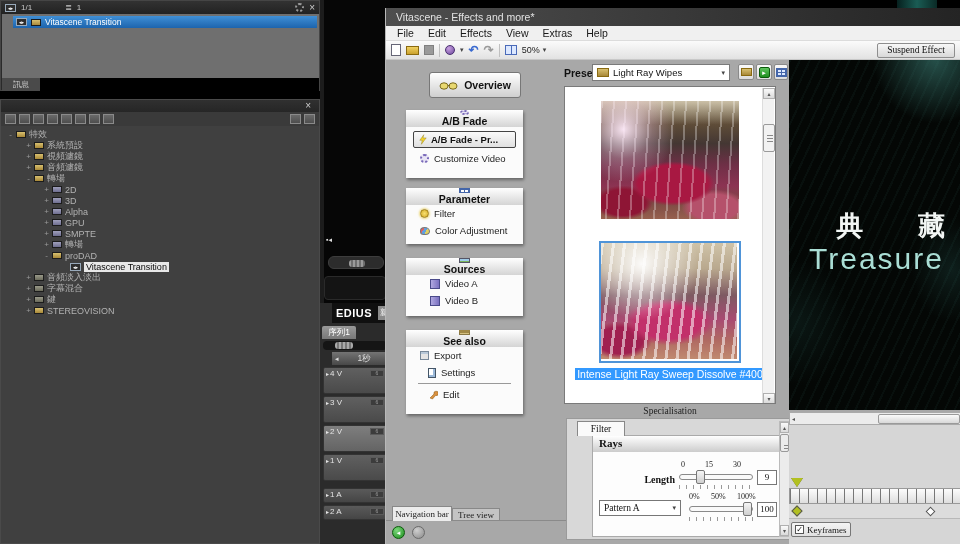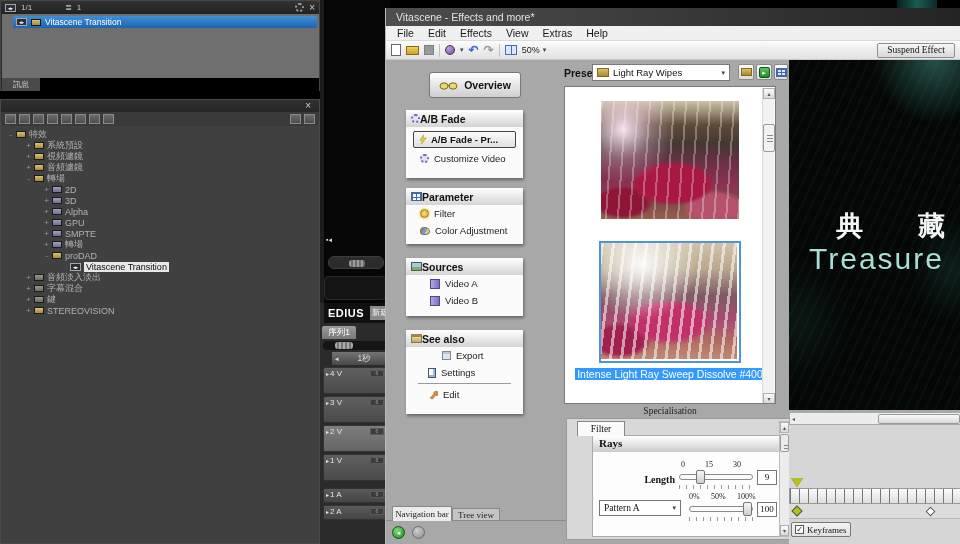--- a/index.html
+++ b/index.html
@@ -35,21 +35,21 @@
   .trow .tlabel{margin-left:3px;}
   .lvl0{padding-left:4px;}.lvl1{padding-left:22px;}.lvl2{padding-left:40px;}.lvl3{padding-left:58px;}
   .trow.sel .tlabel{background:#e8e8e8;color:#0a0a0a;padding:0 2px;}
 
   
   .monitor{left:320px;top:0;width:70px;height:303px;background:#060606;}
   .mon-slider{position:absolute;left:8px;top:256px;width:56px;height:13px;background:#2c2c2c;border:1px solid #3d3d3d;border-radius:6px;}
   .mon-thumb{position:absolute;left:20px;top:3px;width:16px;height:7px;background:repeating-linear-gradient(90deg,#9a9a9a 0 2px,#6e6e6e 2px 4px);border-radius:3px;}
   .mon-panel{position:absolute;left:4px;top:276px;width:62px;height:24px;background:#141414;border:1px solid #2a2a2a;border-radius:4px;}
   .timeline{left:320px;top:303px;width:70px;height:241px;background:#2b2b2b;}
-  .tl-logo{position:absolute;left:4px;top:0;width:70px;height:20px;background:#101010;color:#fff;font-weight:bold;font-size:11px;line-height:20px;padding-left:4px;letter-spacing:.5px;}
+  .tl-logo{position:absolute;left:12px;top:0;width:70px;height:20px;background:#101010;color:#fff;font-weight:bold;font-size:11px;line-height:20px;padding-left:4px;letter-spacing:.5px;}
   .tl-proj{position:absolute;right:0;top:3px;width:24px;height:14px;background:#8a8a8a;color:#fff;font-size:8px;font-weight:normal;line-height:14px;overflow:hidden;padding-left:2px;}
   .tl-seq{position:absolute;left:2px;top:23px;width:34px;height:13px;background:linear-gradient(#9a9a9a,#787878);color:#fff;font-size:8.5px;display:flex;align-items:center;justify-content:center;border-radius:2px 2px 0 0;}
   .tl-zoom{position:absolute;left:3px;top:38px;width:64px;height:9px;background:#151515;border-radius:4px;}
   .tl-zthumb{position:absolute;left:12px;top:1px;width:18px;height:7px;background:repeating-linear-gradient(90deg,#aaa 0 2px,#777 2px 4px);border-radius:3px;}
   .tl-scale{position:absolute;left:12px;top:49px;width:64px;height:13px;background:linear-gradient(#747474,#484848);color:#ddd;font-size:8.5px;display:flex;align-items:center;justify-content:space-between;padding:0 3px;}
   .vtrack{position:relative;width:64px;height:27px;background:linear-gradient(#606060,#4a4a4a);border:1px solid #333;border-radius:2px;margin-bottom:2px;font-size:8px;color:#e2e2e2;}
   .vtrack.lit{background:linear-gradient(#7e7e7e,#646464);}
   .atrack{position:relative;width:64px;height:15px;background:linear-gradient(#5a5a5a,#454545);border:1px solid #333;border-radius:2px;margin-bottom:2px;font-size:8px;color:#e2e2e2;}
   .trk-label{position:absolute;left:2px;top:1px;display:flex;gap:1px;align-items:center;}
   .trk-lock{position:absolute;right:2px;top:2px;width:14px;height:7px;background:#3c3c3c;border:1px solid #5a5a5a;color:#999;font-size:5px;line-height:5px;text-align:center;}
@@ -70,21 +70,21 @@
   .ic-redo{color:#9a9a9a;font-size:12px;font-weight:bold;line-height:12px;}
   .ic-cols{width:12px;height:10px;background:#dce8ff;border:1px solid #4a6ab8;position:relative;}
   .ic-cols:after{content:"";position:absolute;left:5px;top:0;width:1px;height:8px;background:#4a6ab8;}
   .zoombox{display:flex;align-items:center;gap:3px;font-size:9px;color:#222;}
   .suspend{position:absolute;right:6px;top:2px;width:78px;height:15px;border:1px solid #8e8e8e;border-radius:2px;background:linear-gradient(#f8f8f8,#d8d8d8);font-size:9.5px;text-align:center;line-height:13px;color:#111;}
   .ddarrow{font-size:7px;color:#444;}
 
   
   .ovbtn{position:absolute;left:43px;top:12px;width:92px;height:26px;border:1px solid #777;border-radius:3px;background:linear-gradient(#ffffff,#cfcfcf);display:flex;align-items:center;justify-content:center;gap:5px;font-weight:bold;font-size:10.5px;color:#111;}
   .card{position:absolute;left:20px;width:117px;background:#fbfbfb;box-shadow:1px 2px 3px rgba(0,0,0,.4);}
-  .card-h{height:17px;display:flex;align-items:center;padding:0 5px;font-weight:bold;font-size:10.5px;color:#111;background:linear-gradient(#ffffff,#d4d4d4);}
+  .card-h{height:17px;display:flex;align-items:center;padding:0 5px;font-weight:bold;font-size:10.5px;color:#111;background:linear-gradient(#ffffff,#d4d4d4);flex-direction:column;}
   .card-item{display:flex;align-items:center;gap:5px;font-size:9.5px;color:#222;padding:3px 2px 3px 14px;}
   .pbtn{margin:4px 7px 2px;height:17px;border:1px solid #444;border-radius:2px;background:linear-gradient(#fafafa,#e0e0e0);display:flex;align-items:center;gap:4px;padding:0 5px;font-weight:bold;font-size:9.5px;color:#111;}
   .ic-table{width:11px;height:9px;background:#fff;border:1px solid #4466aa;background-image:linear-gradient(#4466aa 1px,transparent 1px),linear-gradient(90deg,#4466aa 1px,transparent 1px);background-size:4px 4px;}
   .ic-sun{width:9px;height:9px;background:radial-gradient(#f8e070,#d0a820);border:1px solid #a08018;border-radius:50%;box-shadow:0 0 2px 1px rgba(232,200,60,.6);}
   .ic-pal{width:10px;height:8px;background:linear-gradient(120deg,#e06060 30%,#60a0e0 30% 60%,#e0d060 60%);border:1px solid #777;border-radius:50% 60% 50% 40%;}
   .ic-img{width:11px;height:9px;background:linear-gradient(#9ecbe8 0 55%,#7ab55a 55% 100%);border:1px solid #556;}
   .ic-film{width:10px;height:10px;background:linear-gradient(90deg,#b0a8e0,#7a70c0);border:1px solid #4a4a8a;}
   .ic-box{width:11px;height:9px;background:linear-gradient(#e8d8a0,#c0a860);border:1px solid #887744;border-top:3px solid #a08848;}
   .ic-exp{width:9px;height:9px;background:#e4e4e4;border:1px solid #778899;box-shadow:inset 0 2px #b8c8d8;}
   .ic-set{width:8px;height:10px;background:#fff;border:1px solid #456;box-shadow:inset -2px -2px #9ab8d8;}
@@ -451,21 +451,21 @@
             <span class="ic-film"></span>
             <span>Video B</span>
           </div>
       </div>
 
       <div class="card" style="top:270px;height:84px;">
         <div class="card-h">
             <span class="ic-box"></span>
             <span>See also</span>
           </div>
-        <div class="card-item" style="padding-left:36px;align-items:center;">
+        <div class="card-item" style="padding-left:14px;align-items:center;">
             <span class="ic-exp"></span>
             <span>Export</span>
           </div>
         <div class="card-item" style="padding-left:22px;">
             <span class="ic-set"></span>
             <span>Settings</span>
           </div>
         <div class="sideline"></div>
         <div class="card-item" style="padding-left:22px;">
           <svg width="10" height="10" viewBox="0 0 10 10">

